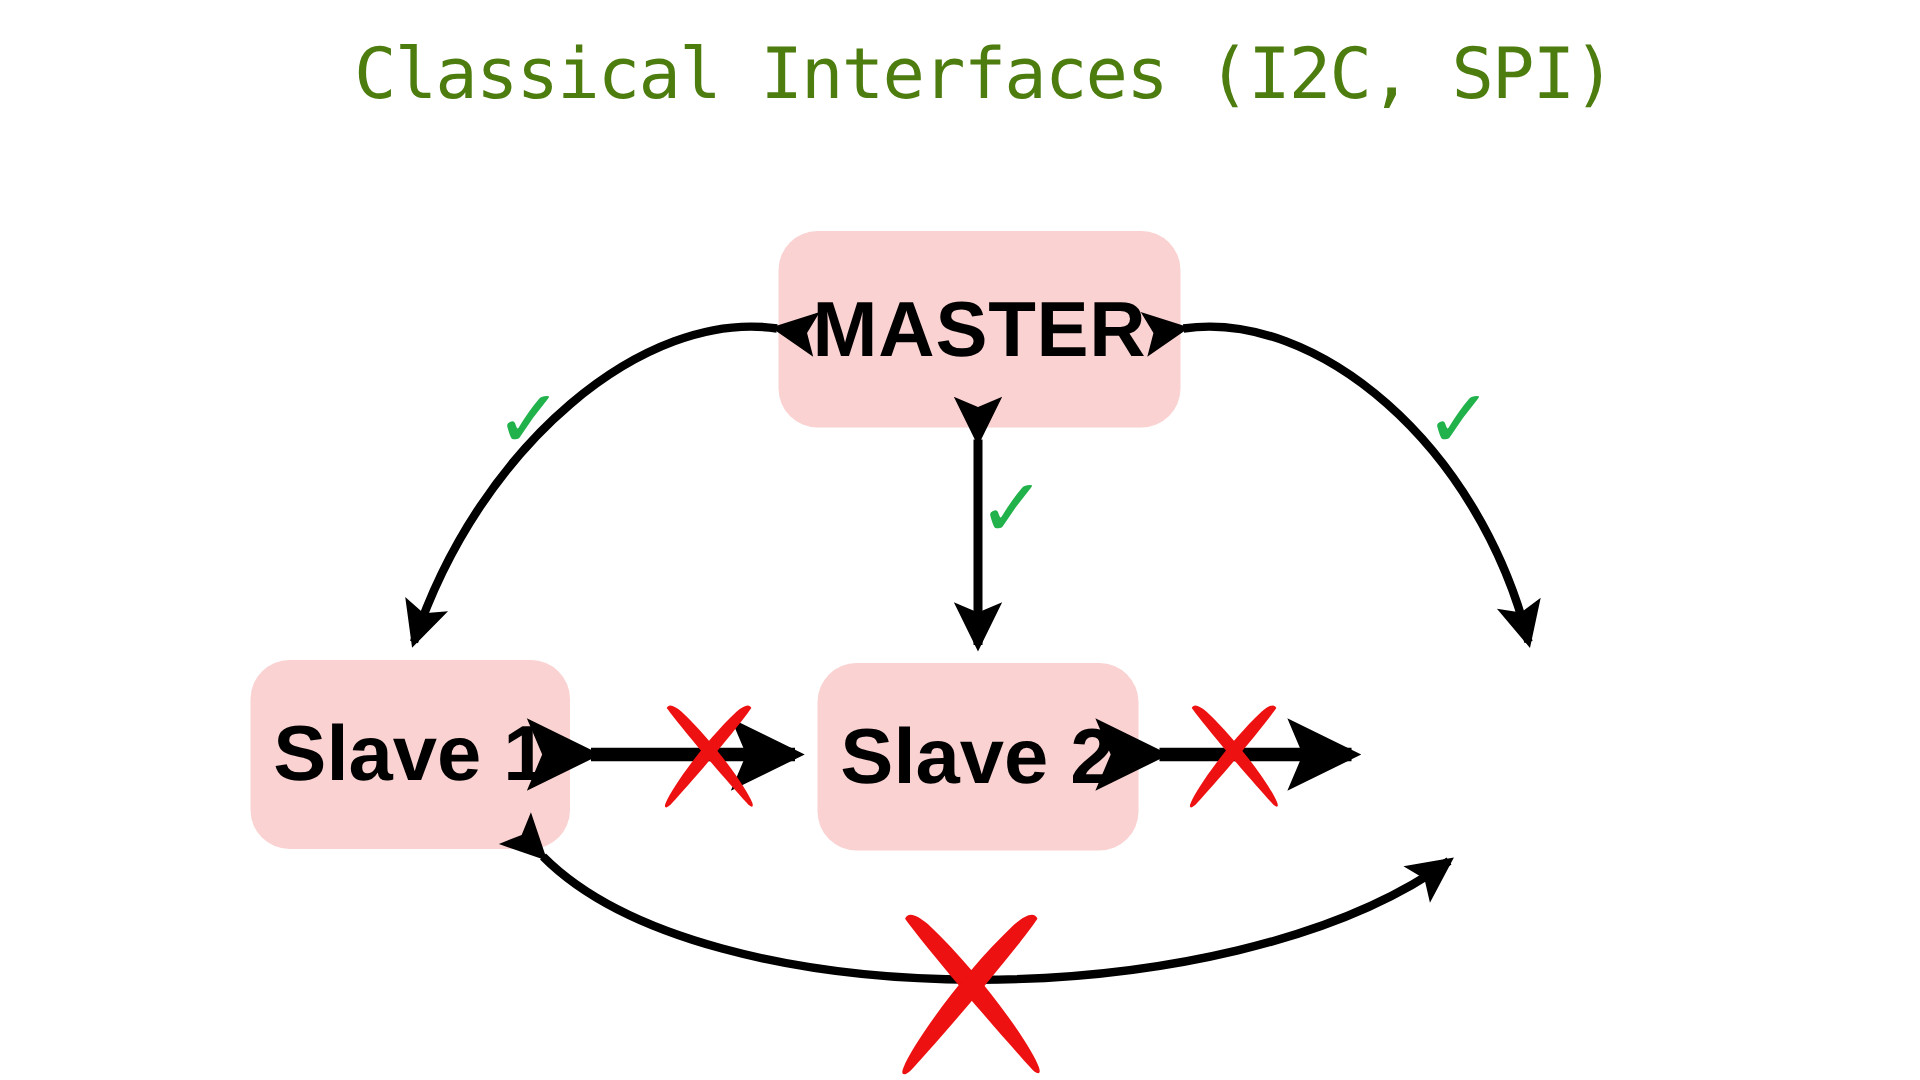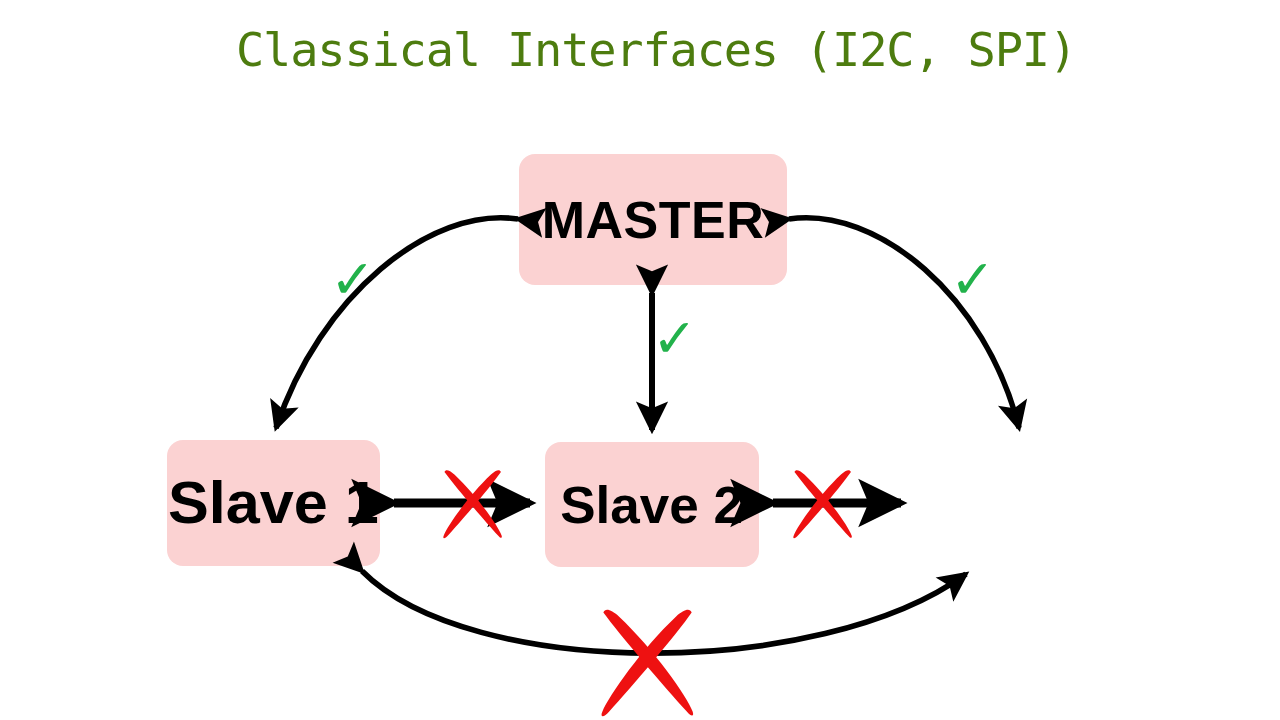--- a/index.html
+++ b/index.html
@@ -30,21 +30,21 @@
     letter-spacing: -1.2px;
     color: #4d7c0f;
     white-space: nowrap;
     padding-left: 16px;
   }
 
   
   .node {
     position: absolute;
     background: #fbd2d2;
-    border-radius: 16px;
+    border-radius: 26px;
     display: flex;
     align-items: center;
     justify-content: center;
     color: #000000;
     font-family: "Liberation Sans", sans-serif;
     font-weight: bold;
     white-space: nowrap;
     box-sizing: border-box;
   }
   .node span {
@@ -58,21 +58,21 @@
     width: 268px;
     height: 131px;
     font-size: 52px;
     letter-spacing: 0.5px;
   }
   #node-slave1 {
     left: 167px;
     top: 440px;
     width: 213px;
     height: 126px;
-    font-size: 60px;
+    font-size: 52px;
   }
   #node-slave2 {
     left: 545px;
     top: 442px;
     width: 214px;
     height: 125px;
     font-size: 52px;
   }
   #node-slave3 {
     left: 912px;

